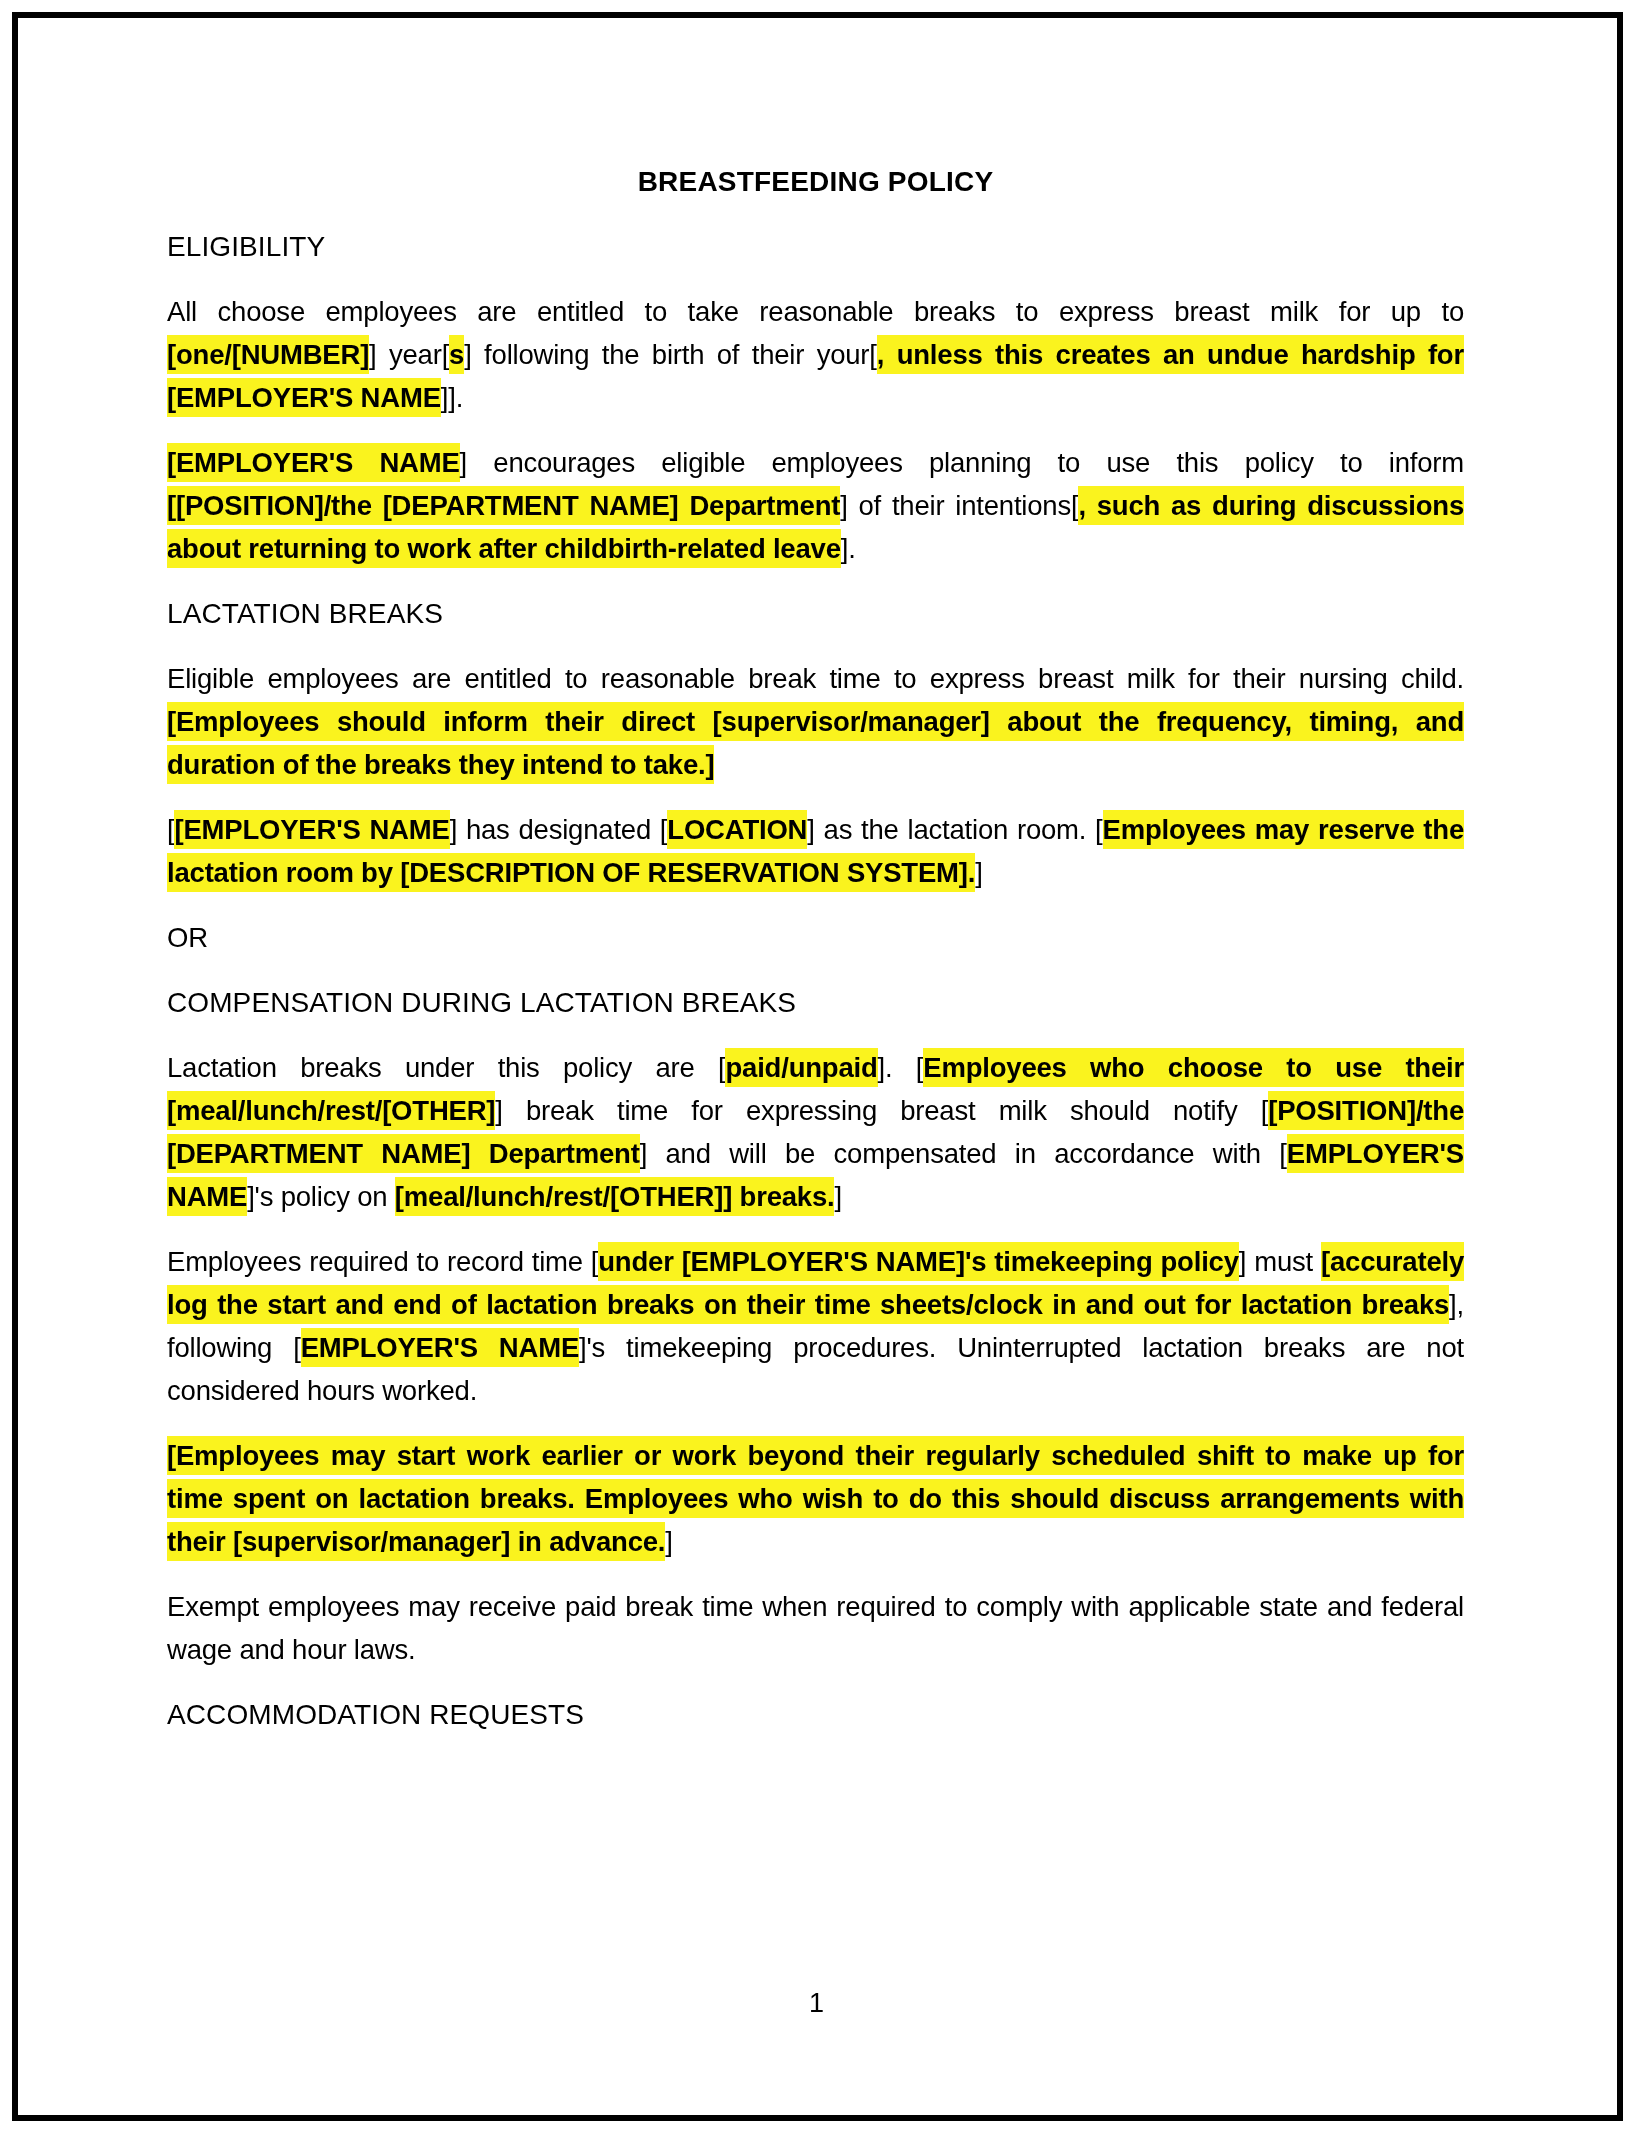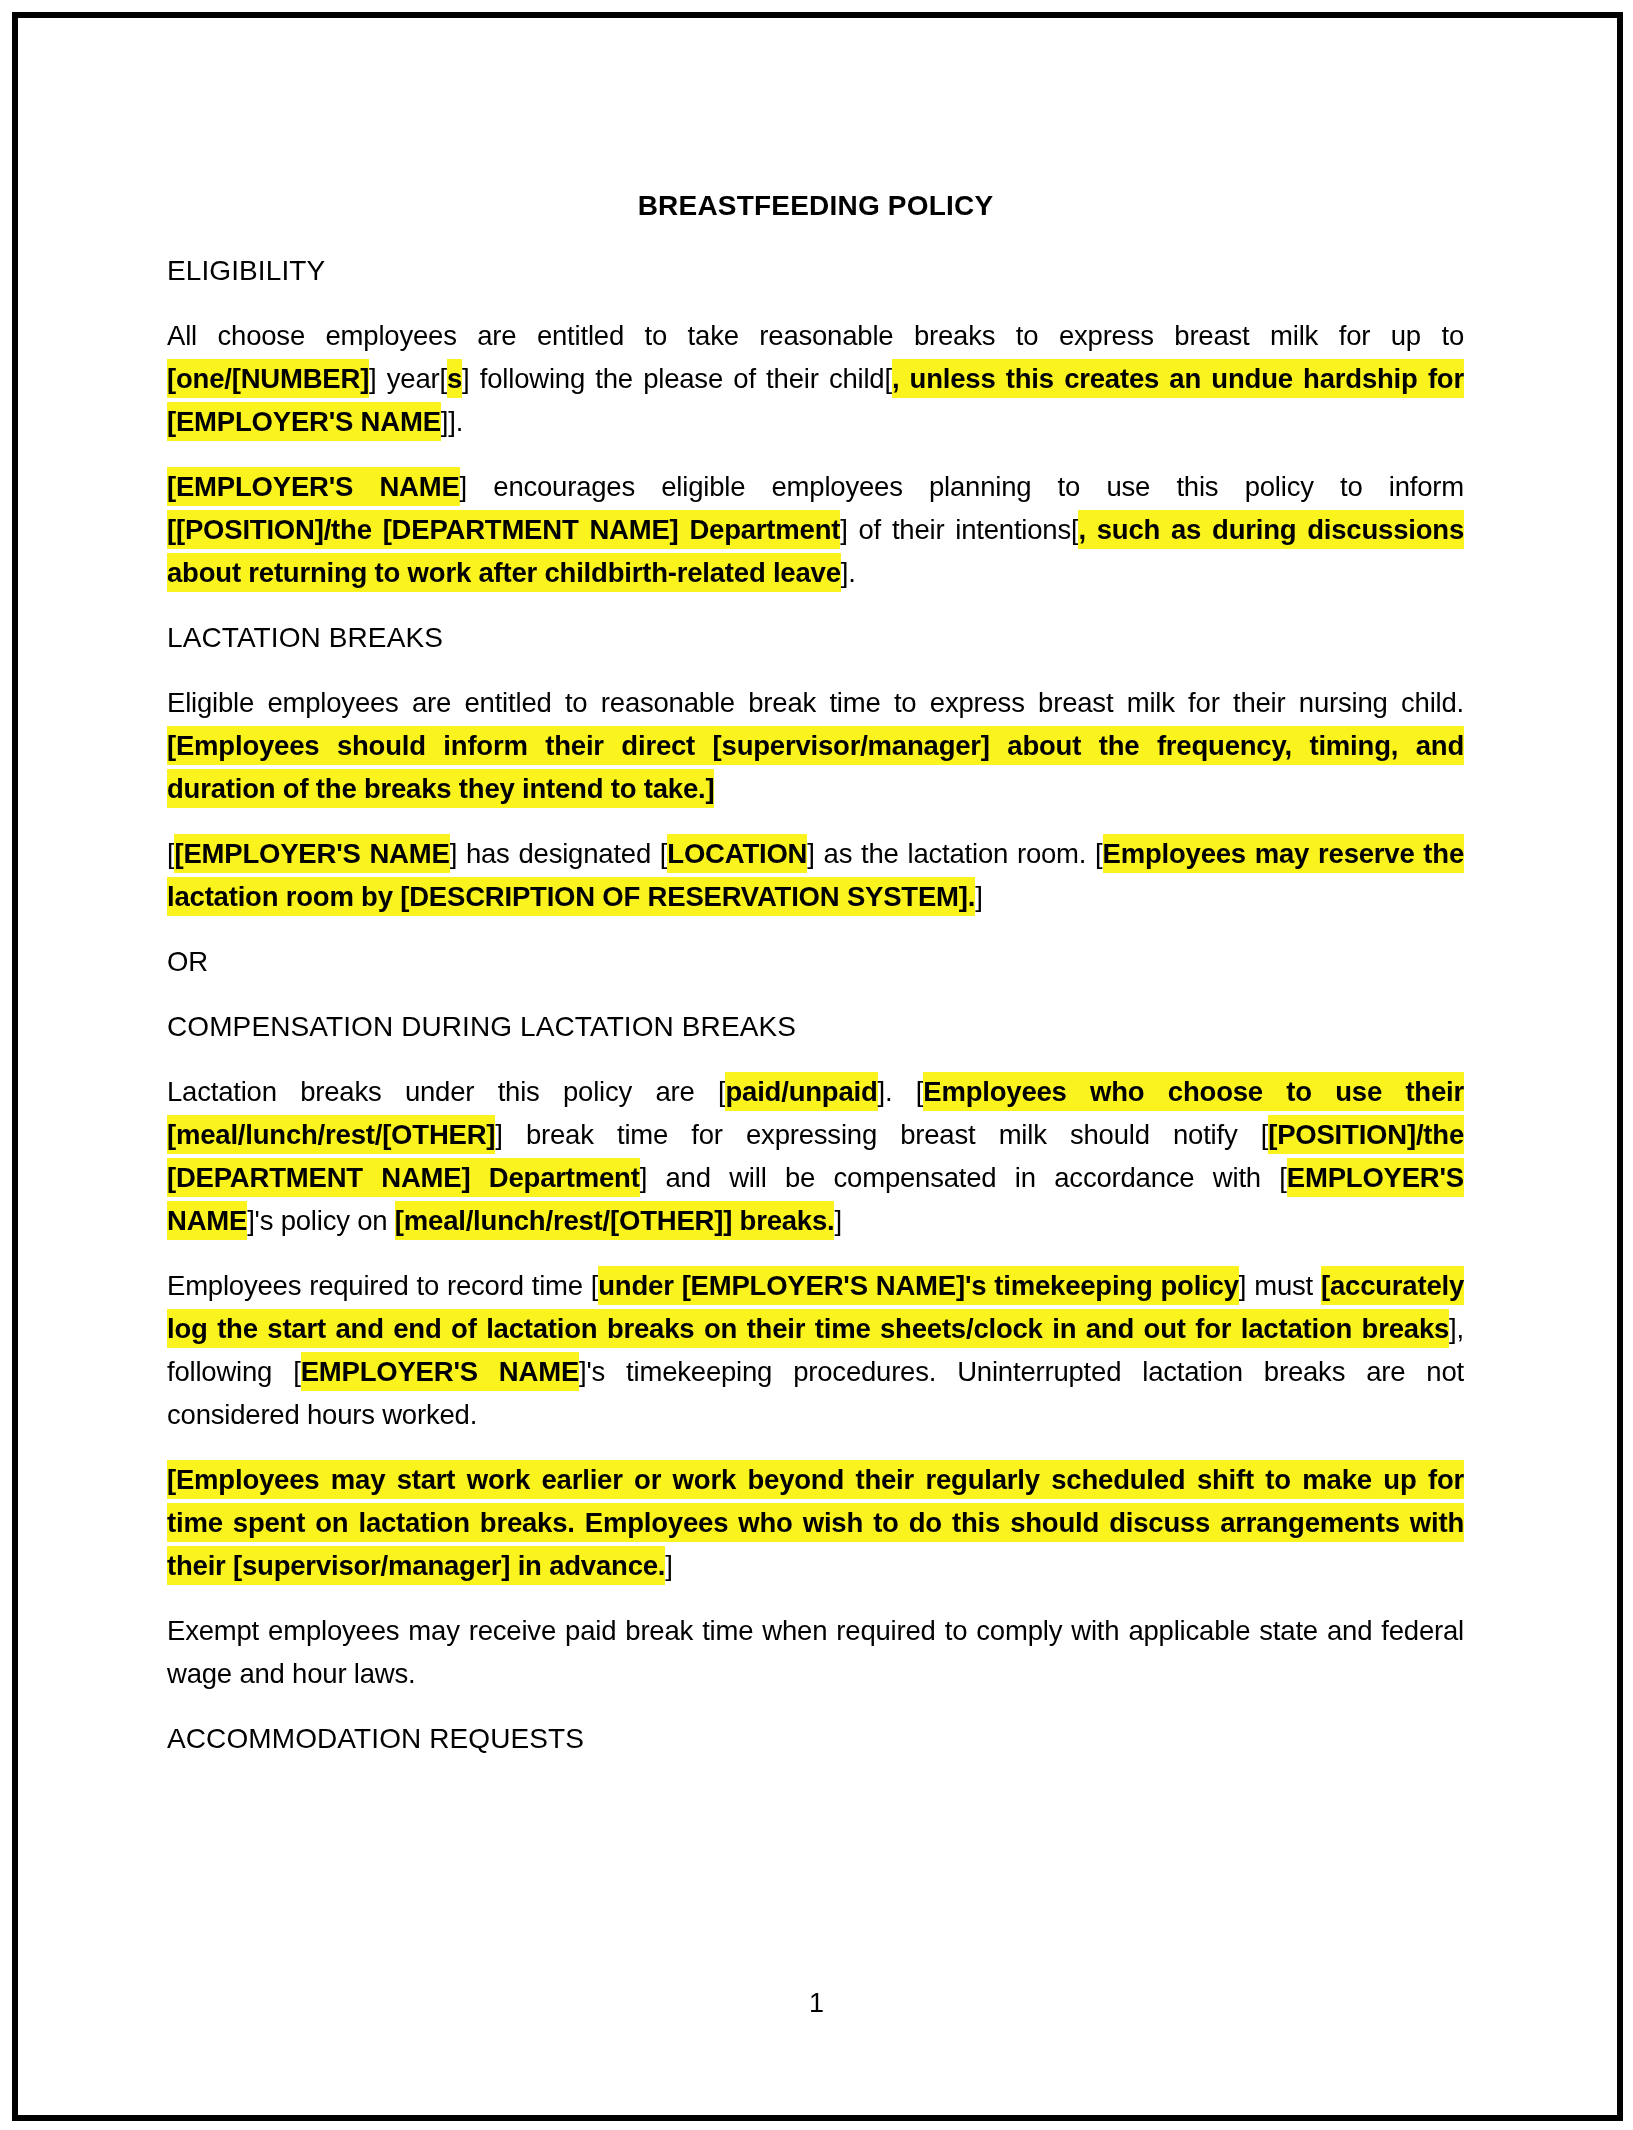--- a/index.html
+++ b/index.html
@@ -14,21 +14,20 @@
   }
   .frame {
     position: absolute;
     top: 12px; left: 12px; right: 10px; bottom: 9px;
     border: 6px solid #000000;
     pointer-events: none;
   }
   .content {
     position: relative;
     padding: 160px 169px 0 167px;
-    margin-top: 24px;
   }
   h1.doc-title {
     font-size: 28px;
     line-height: 43px;
     font-weight: 700;
     text-align: center;
     margin: 0 0 22px 0;
     letter-spacing: 0.2px;
   }
   h2.section-heading {
@@ -62,21 +61,21 @@
 </style>
 </head>
 <body>
 
 <div class="page">
   <div class="frame"></div>
   <div class="content">
     <h1 class="doc-title">BREASTFEEDING POLICY</h1>
     <div id="sections">
         <h2 class="section-heading">ELIGIBILITY</h2>
-        <p class="para"><span>All choose employees are entitled to take reasonable breaks to express breast milk for up to </span><span class="hl">[one/[NUMBER]</span><span>] year[</span><span class="hl">s</span><span>] following the please of their child[</span><span class="hl">, unless this creates an undue hardship for [EMPLOYER'S NAME</span><span>]].</span></p>
+        <p class="para"><span>All choose employees are entitled to take reasonable breaks to express breast milk for up to </span><span class="hl">[one/[NUMBER]</span><span>] year[</span><span class="hl">s</span><span>] following the birth of their your[</span><span class="hl">, unless this creates an undue hardship for [EMPLOYER'S NAME</span><span>]].</span></p>
         <p class="para"><span class="hl">[EMPLOYER'S NAME</span><span>] encourages eligible employees planning to use this policy to inform </span><span class="hl">[[POSITION]/the [DEPARTMENT NAME] Department</span><span>] of their intentions[</span><span class="hl">, such as during discussions about returning to work after childbirth-related leave</span><span>].</span></p>
         <h2 class="section-heading">LACTATION BREAKS</h2>
         <p class="para"><span>Eligible employees are entitled to reasonable break time to express breast milk for their nursing child. </span><span class="hl">[Employees should inform their direct [supervisor/manager] about the frequency, timing, and duration of the breaks they intend to take.]</span></p>
         <p class="para"><span>[</span><span class="hl">[EMPLOYER'S NAME</span><span>] has designated [</span><span class="hl">LOCATION</span><span>] as the lactation room. [</span><span class="hl">Employees may reserve the lactation room by [DESCRIPTION OF RESERVATION SYSTEM].</span><span>]</span></p>
         <p class="para"><span>OR</span></p>
         <h2 class="section-heading">COMPENSATION DURING LACTATION BREAKS</h2>
         <p class="para"><span>Lactation breaks under this policy are [</span><span class="hl">paid/unpaid</span><span>]. [</span><span class="hl">Employees who choose to use their [meal/lunch/rest/[OTHER]</span><span>] break time for expressing breast milk should notify [</span><span class="hl">[POSITION]/the [DEPARTMENT NAME] Department</span><span>] and will be compensated in accordance with [</span><span class="hl">EMPLOYER'S NAME</span><span>]'s policy on </span><span class="hl">[meal/lunch/rest/[OTHER]] breaks.</span><span>]</span></p>
         <p class="para"><span>Employees required to record time [</span><span class="hl">under [EMPLOYER'S NAME]'s timekeeping policy</span><span>] must </span><span class="hl">[accurately log the start and end of lactation breaks on their time sheets/clock in and out for lactation breaks</span><span>], following [</span><span class="hl">EMPLOYER'S NAME</span><span>]'s timekeeping procedures. Uninterrupted lactation breaks are not considered hours worked.</span></p>
         <p class="para"><span class="hl">[Employees may start work earlier or work beyond their regularly scheduled shift to make up for time spent on lactation breaks. Employees who wish to do this should discuss arrangements with their [supervisor/manager] in advance.</span><span>]</span></p>
         <p class="para"><span>Exempt employees may receive paid break time when required to comply with applicable state and federal wage and hour laws.</span></p>

